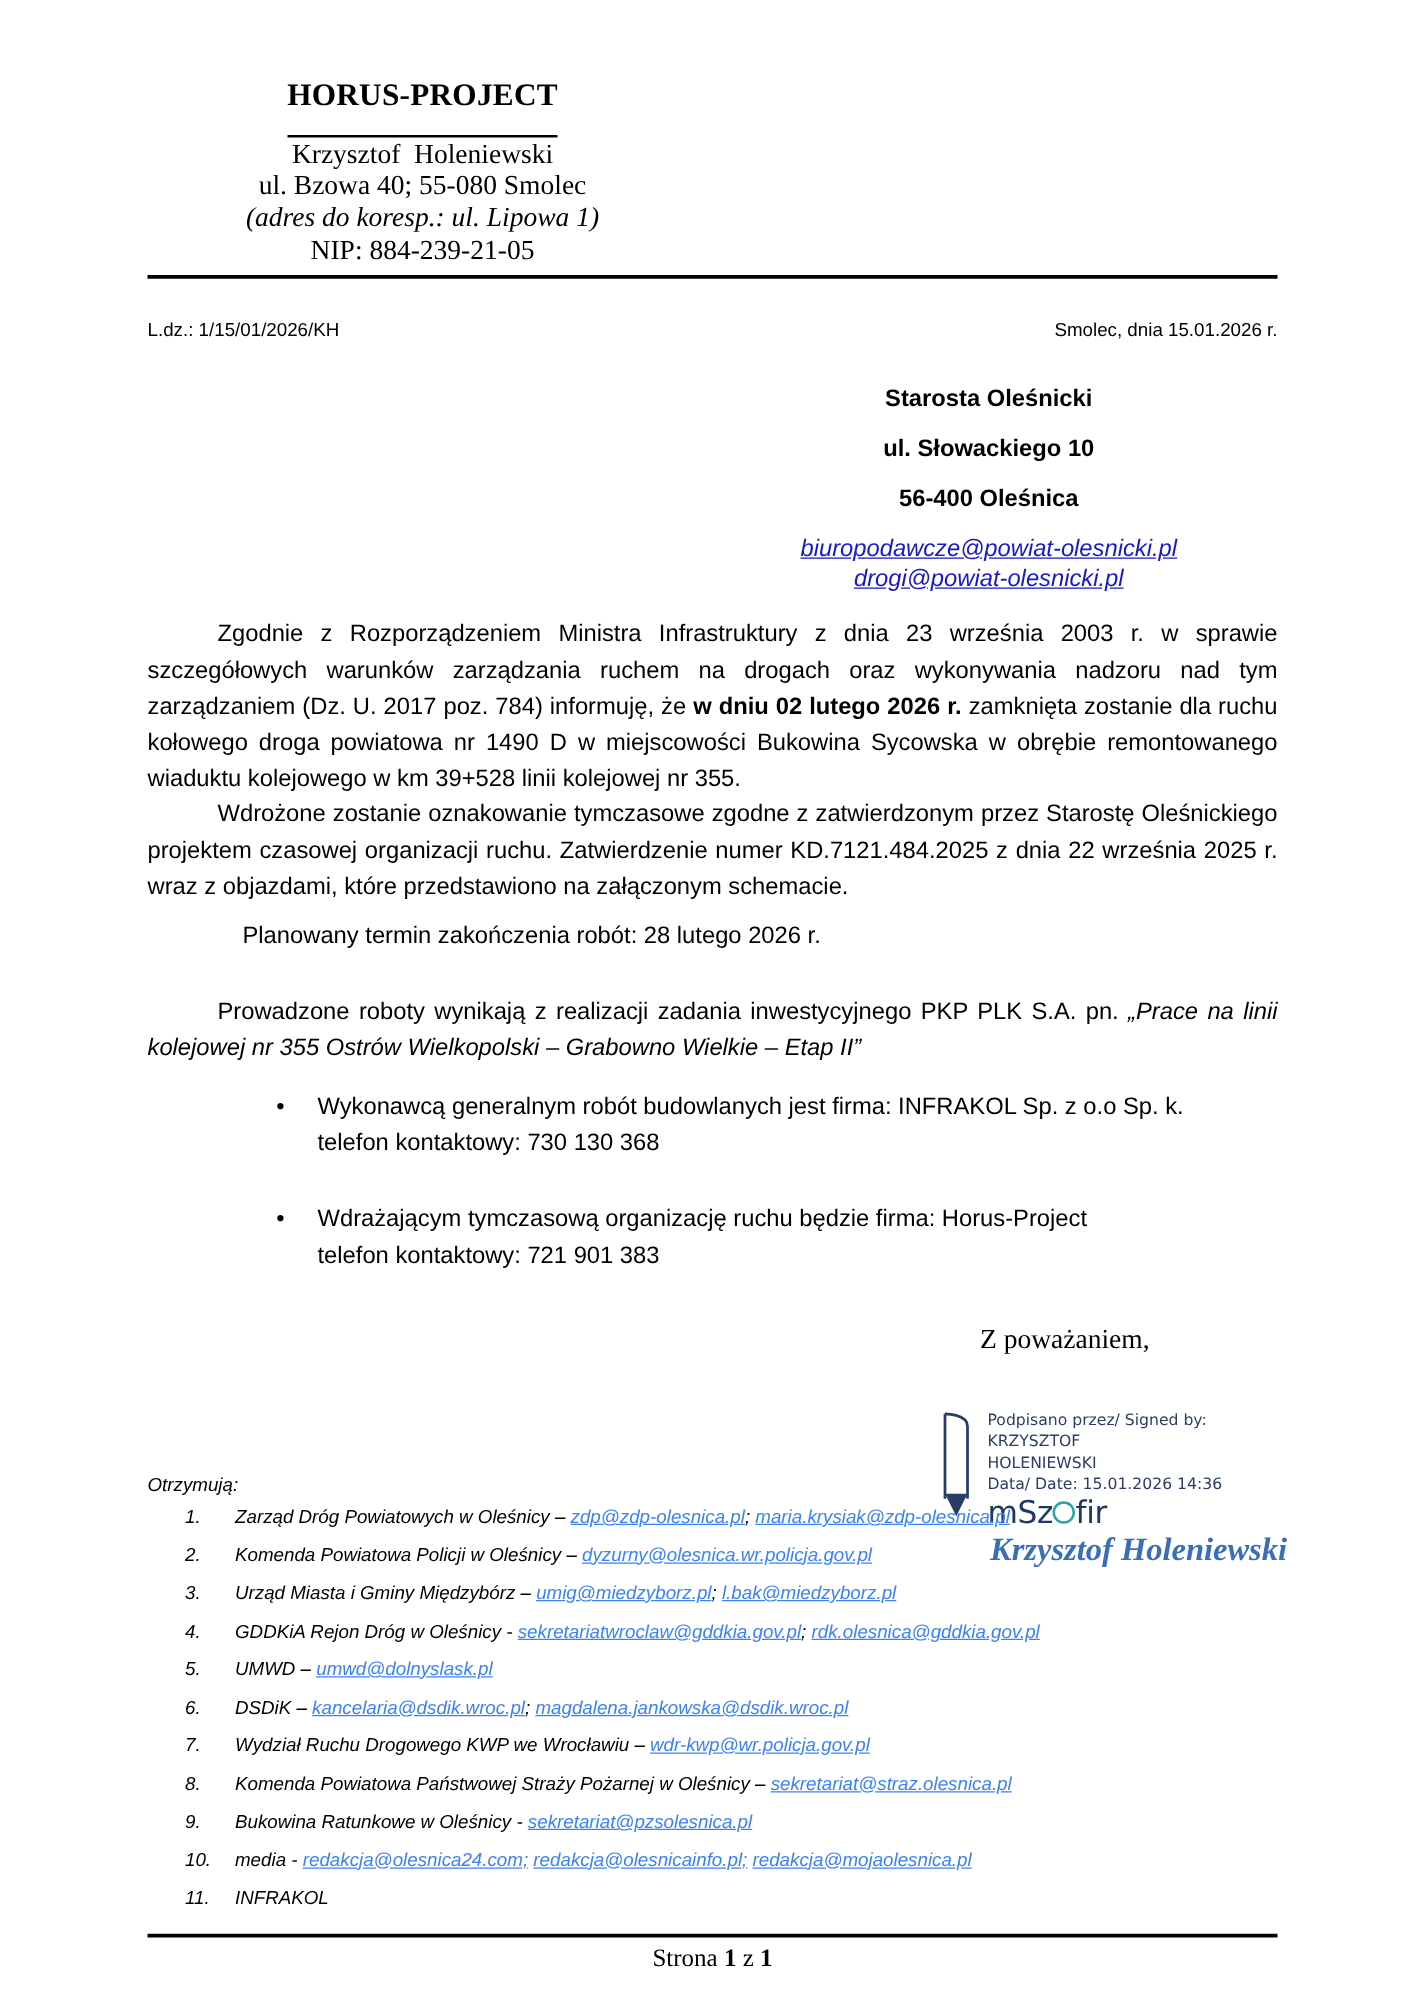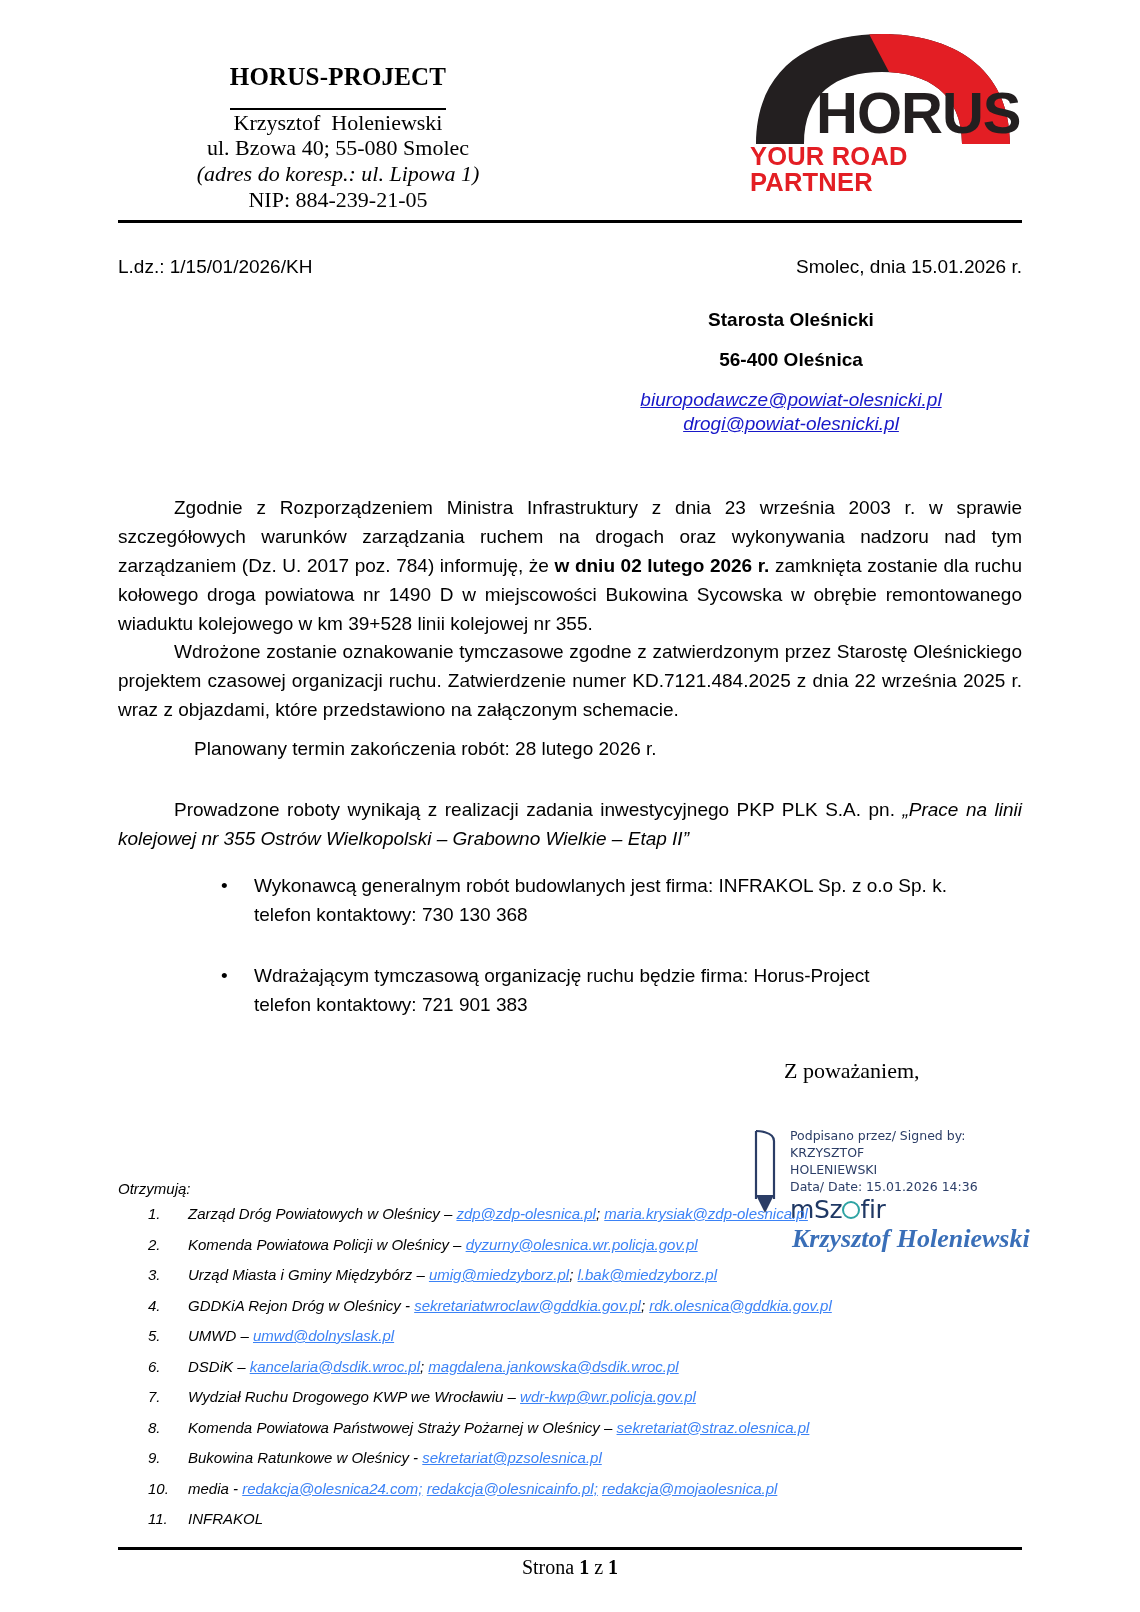--- a/index.html
+++ b/index.html
@@ -89,21 +89,21 @@
     height: 0;
     border-top: 3px solid #000;
   }
 
   
   .meta-row {
     position: absolute;
     left: 118px;
     top: 256px;
     width: 904px;
-    font-size: 19px;
+    font-size: 15px;
   }
   .meta-left { float: left; }
   .meta-right { float: right; }
 
   
   .addressee {
     position: absolute;
     left: 560px;
     top: 310px;
     width: 462px;
@@ -312,47 +312,33 @@
     <div class="letterhead">
       <div>
         <span class="lh-title">HORUS-PROJECT</span>
       </div>
       <div class="lh-line">Krzysztof  Holeniewski</div>
       <div class="lh-line">ul. Bzowa 40; 55-080 Smolec</div>
       <div class="lh-line italic">(adres do koresp.: ul. Lipowa 1)</div>
       <div class="lh-line">NIP: 884-239-21-05</div>
     </div>
 
-    <div class="logo">
-      <svg width="285" height="118" viewBox="0 0 285 118">
-        <defs>
-          <clipPath id="archClip">
-            <path d="M8,112 C8,34 66,2 134,2 C202,2 262,34 262,112 L214,112 C214,62 180,40 134,40 C88,40 56,62 56,112 Z"></path>
-          </clipPath>
-        </defs>
-        <g clip-path="url(#archClip)">
-          <rect x="0" y="0" width="285" height="118" fill="#231f20"></rect>
-          <polygon points="120,0 285,0 285,118 182,118" fill="#e31e24"></polygon>
-        </g>
-      </svg>
-      <div class="logo-wordmark">HORUS</div>
-      <div class="logo-tagline">YOUR ROAD PARTNER</div>
-    </div>
 
   </div>
 
   <div class="rule-top"></div>
 
   <div class="meta-row">
     <span class="meta-left">L.dz.: 1/15/01/2026/KH</span>
     <span class="meta-right">Smolec, dnia 15.01.2026 r.</span>
   </div>
 
   <div class="addressee">
     <div class="ln">Starosta Oleśnicki</div>
+    <div class="ln">ul. Słowackiego 10</div>
     <div class="ln">56-400 Oleśnica</div>
     <div class="mail">biuropodawcze@powiat-olesnicki.pl</div>
     <div class="mail">drogi@powiat-olesnicki.pl</div>
   </div>
 
   <div class="body-text">
     <p class="p-indent"><span>Zgodnie z Rozporządzeniem Ministra Infrastruktury z dnia 23 września 2003 r. w sprawie szczegółowych warunków zarządzania ruchem na drogach oraz wykonywania nadzoru nad tym zarządzaniem (Dz. U. 2017 poz. 784) informuję, że </span><span class="bold">w dniu 02 lutego 2026 r.</span><span> zamknięta zostanie dla ruchu kołowego droga powiatowa nr 1490 D w miejscowości Bukowina Sycowska w obrębie remontowanego wiaduktu kolejowego w km 39+528 linii kolejowej nr 355.</span></p>
     <p class="p-indent">Wdrożone zostanie oznakowanie tymczasowe zgodne z zatwierdzonym przez Starostę Oleśnickiego projektem czasowej organizacji ruchu. Zatwierdzenie numer KD.7121.484.2025 z dnia 22 września 2025 r. wraz z objazdami, które przedstawiono na załączonym schemacie.</p>
   </div>
 

